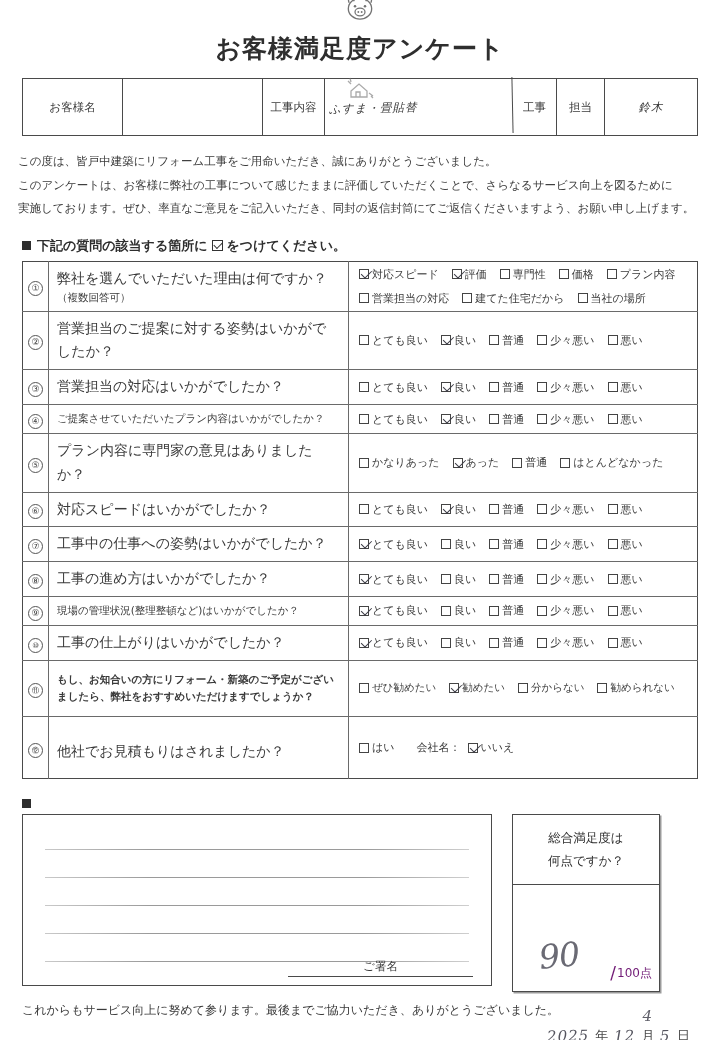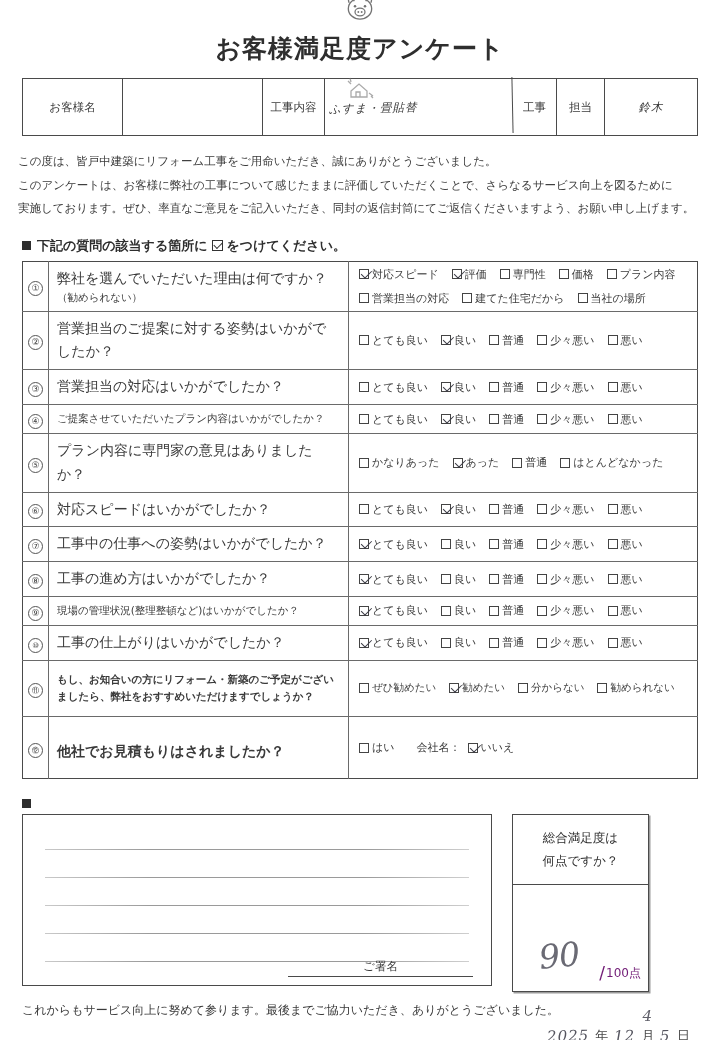--- a/index.html
+++ b/index.html
@@ -200,21 +200,21 @@
     left: 265px;
     bottom: 8px;
     width: 185px;
     border-bottom: 1.6px solid #4a4a4a;
     text-align: center;
     padding-bottom: 2px;
   }
   .sign-lbl { font-size: 11.5px; color: #3a3a3a; }
 
   .score-box {
-    width: 137px;
+    width: 148px;
     border: 1.5px solid #4a4a4a;
     box-shadow: 1.5px 1.5px 0 #9b9b9b;
   }
   .score-head {
     border-bottom: 1.3px solid #4a4a4a;
     padding: 11px 6px 12px;
     text-align: center;
     font-size: 12.5px;
     line-height: 1.85;
     color: #2e2e2e;
@@ -328,21 +328,21 @@
 
   <table class="qtable">
     <tbody>
 
       <tr>
         <td class="col-num">
           <span class="qnum">①</span>
         </td>
         <td class="col-q">
           <div class="qtext">弊社を選んでいただいた理由は何ですか？</div>
-          <div class="qsub">（勧められない）</div>
+          <div class="qsub">（複数回答可）</div>
         </td>
         <td class="col-a">
           <div class="opts" style="margin-bottom:9px;">
             <label class="opt">
                 <span class="box checked"></span>
                 <span>対応スピード</span>
               </label>
             <label class="opt">
                 <span class="box checked"></span>
                 <span>評価</span>
@@ -675,21 +675,21 @@
             <label class="opt small">
                 <span class="box"></span>
                 <span>勧められない</span>
               </label>
           </div>
         </td>
       </tr>
 
       <tr>
         <td class="col-num"><span class="qnum wide">⑫</span></td>
-        <td class="col-q" style="padding-top:23px;padding-bottom:14px;font-weight:bold;">
+        <td class="col-q" style="padding-top:23px;padding-bottom:14px;">
             <div class="qtext">他社でお見積もりはされましたか？</div>
           </td>
         <td class="col-a">
           <div class="opts stacked">
             <label class="opt">
                 <span class="box"></span>
                 <span>はい　　会社名：</span>
               </label>
             <label class="opt">
                 <span class="box checked"></span>

